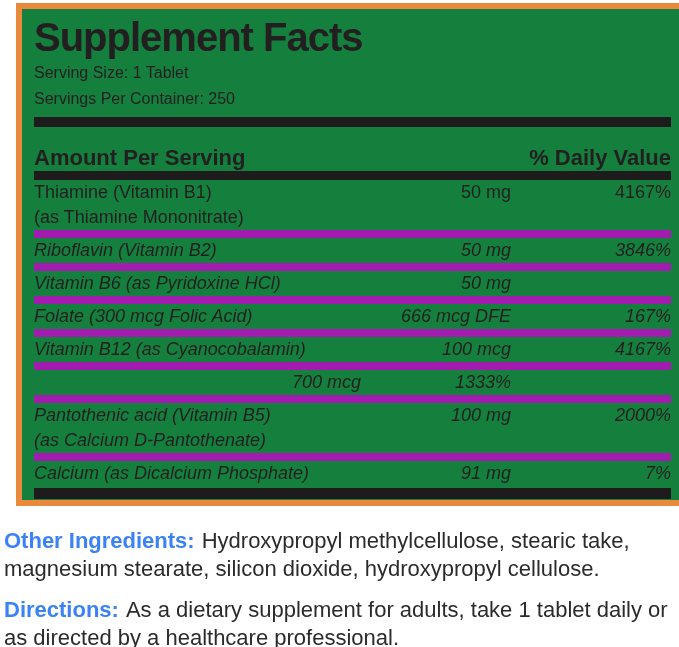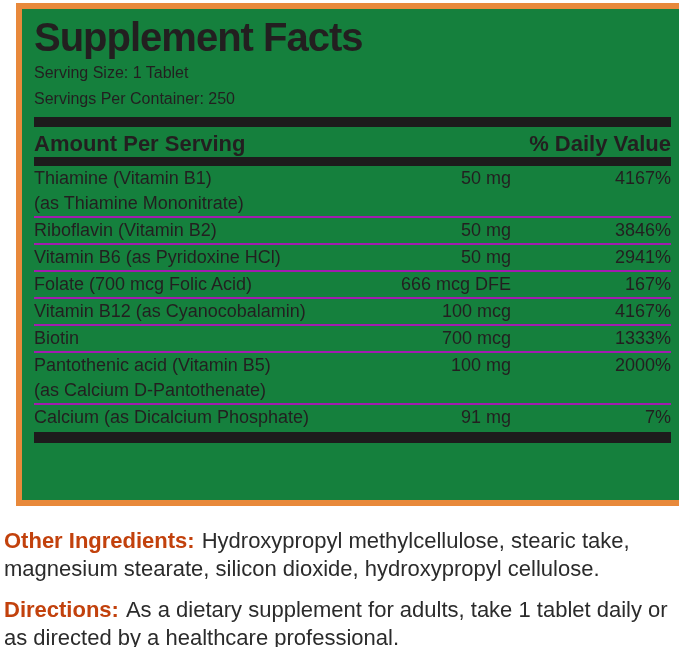--- a/index.html
+++ b/index.html
@@ -33,40 +33,40 @@
   .bar{background:#1d1b1c;}
   .bar-thick{height:10px;margin-top:5px;}
   .bar-med{height:9px;}
   .bar-bottom{height:11px;margin-top:2px;}
   .head-row{
     display:flex;
     justify-content:space-between;
     font-weight:bold;
     font-size:22px;
     line-height:25px;
-    padding:4px 0 1px 0;
+    padding:18px 0 1px 0;
   }
   .row{
     display:grid;
     grid-template-columns:1fr 150px 160px;
     font-size:18px;
     line-height:25px;
     align-items:start;
   }
-  .row + .row{border-top:2px solid #a21caf;}
+  .row + .row{border-top:8px solid #a21caf;font-style:italic;}
   .cell.amount,.cell.dv{text-align:right;}
   .footer{
     margin:21px 4px 0 4px;
     font-size:22px;
     line-height:28px;
     color:#2b2b2b;
   }
   .footer p{margin:0 0 13px 0;}
   .olabel{
-    color:#c2410c;
+    color:#3b82f6;
     font-weight:bold;
     margin-right:7px;
   }
 </style>
 </head>
 <body>
 
 <div class="facts-box">
   <div class="title">Supplement Facts</div>
   <div class="serving">Serving Size: 1 Tablet</div>
@@ -91,40 +91,36 @@
           <div>Riboflavin (Vitamin B2)</div>
         </div>
         <div class="cell amount">50 mg</div>
         <div class="cell dv">3846%</div>
       </div>
       <div class="row">
         <div class="cell name">
           <div>Vitamin B6 (as Pyridoxine HCl)</div>
         </div>
         <div class="cell amount">50 mg</div>
-        <div class="cell dv">2941%</div>
       </div>
       <div class="row">
         <div class="cell name">
-          <div>Folate (700 mcg Folic Acid)</div>
+          <div>Folate (300 mcg Folic Acid)</div>
         </div>
         <div class="cell amount">666 mcg DFE</div>
         <div class="cell dv">167%</div>
       </div>
       <div class="row">
         <div class="cell name">
           <div>Vitamin B12 (as Cyanocobalamin)</div>
         </div>
         <div class="cell amount">100 mcg</div>
         <div class="cell dv">4167%</div>
       </div>
       <div class="row">
-        <div class="cell name">
-          <div>Biotin</div>
-        </div>
         <div class="cell amount">700 mcg</div>
         <div class="cell dv">1333%</div>
       </div>
       <div class="row">
         <div class="cell name">
           <div>Pantothenic acid (Vitamin B5)</div>
           <div>(as Calcium D-Pantothenate)</div>
         </div>
         <div class="cell amount">100 mg</div>
         <div class="cell dv">2000%</div>

